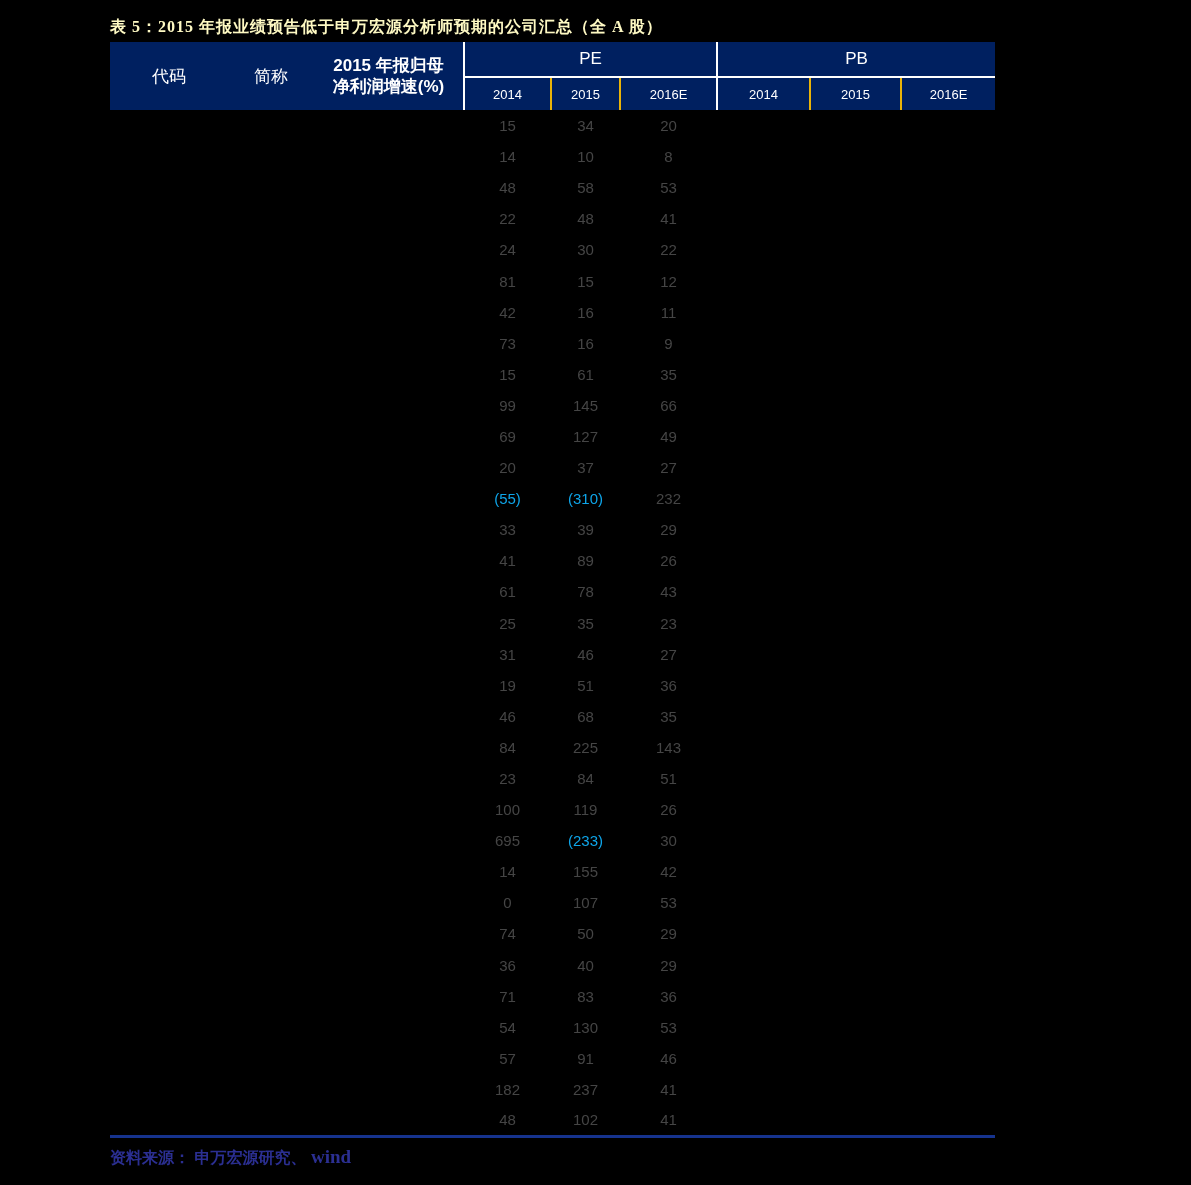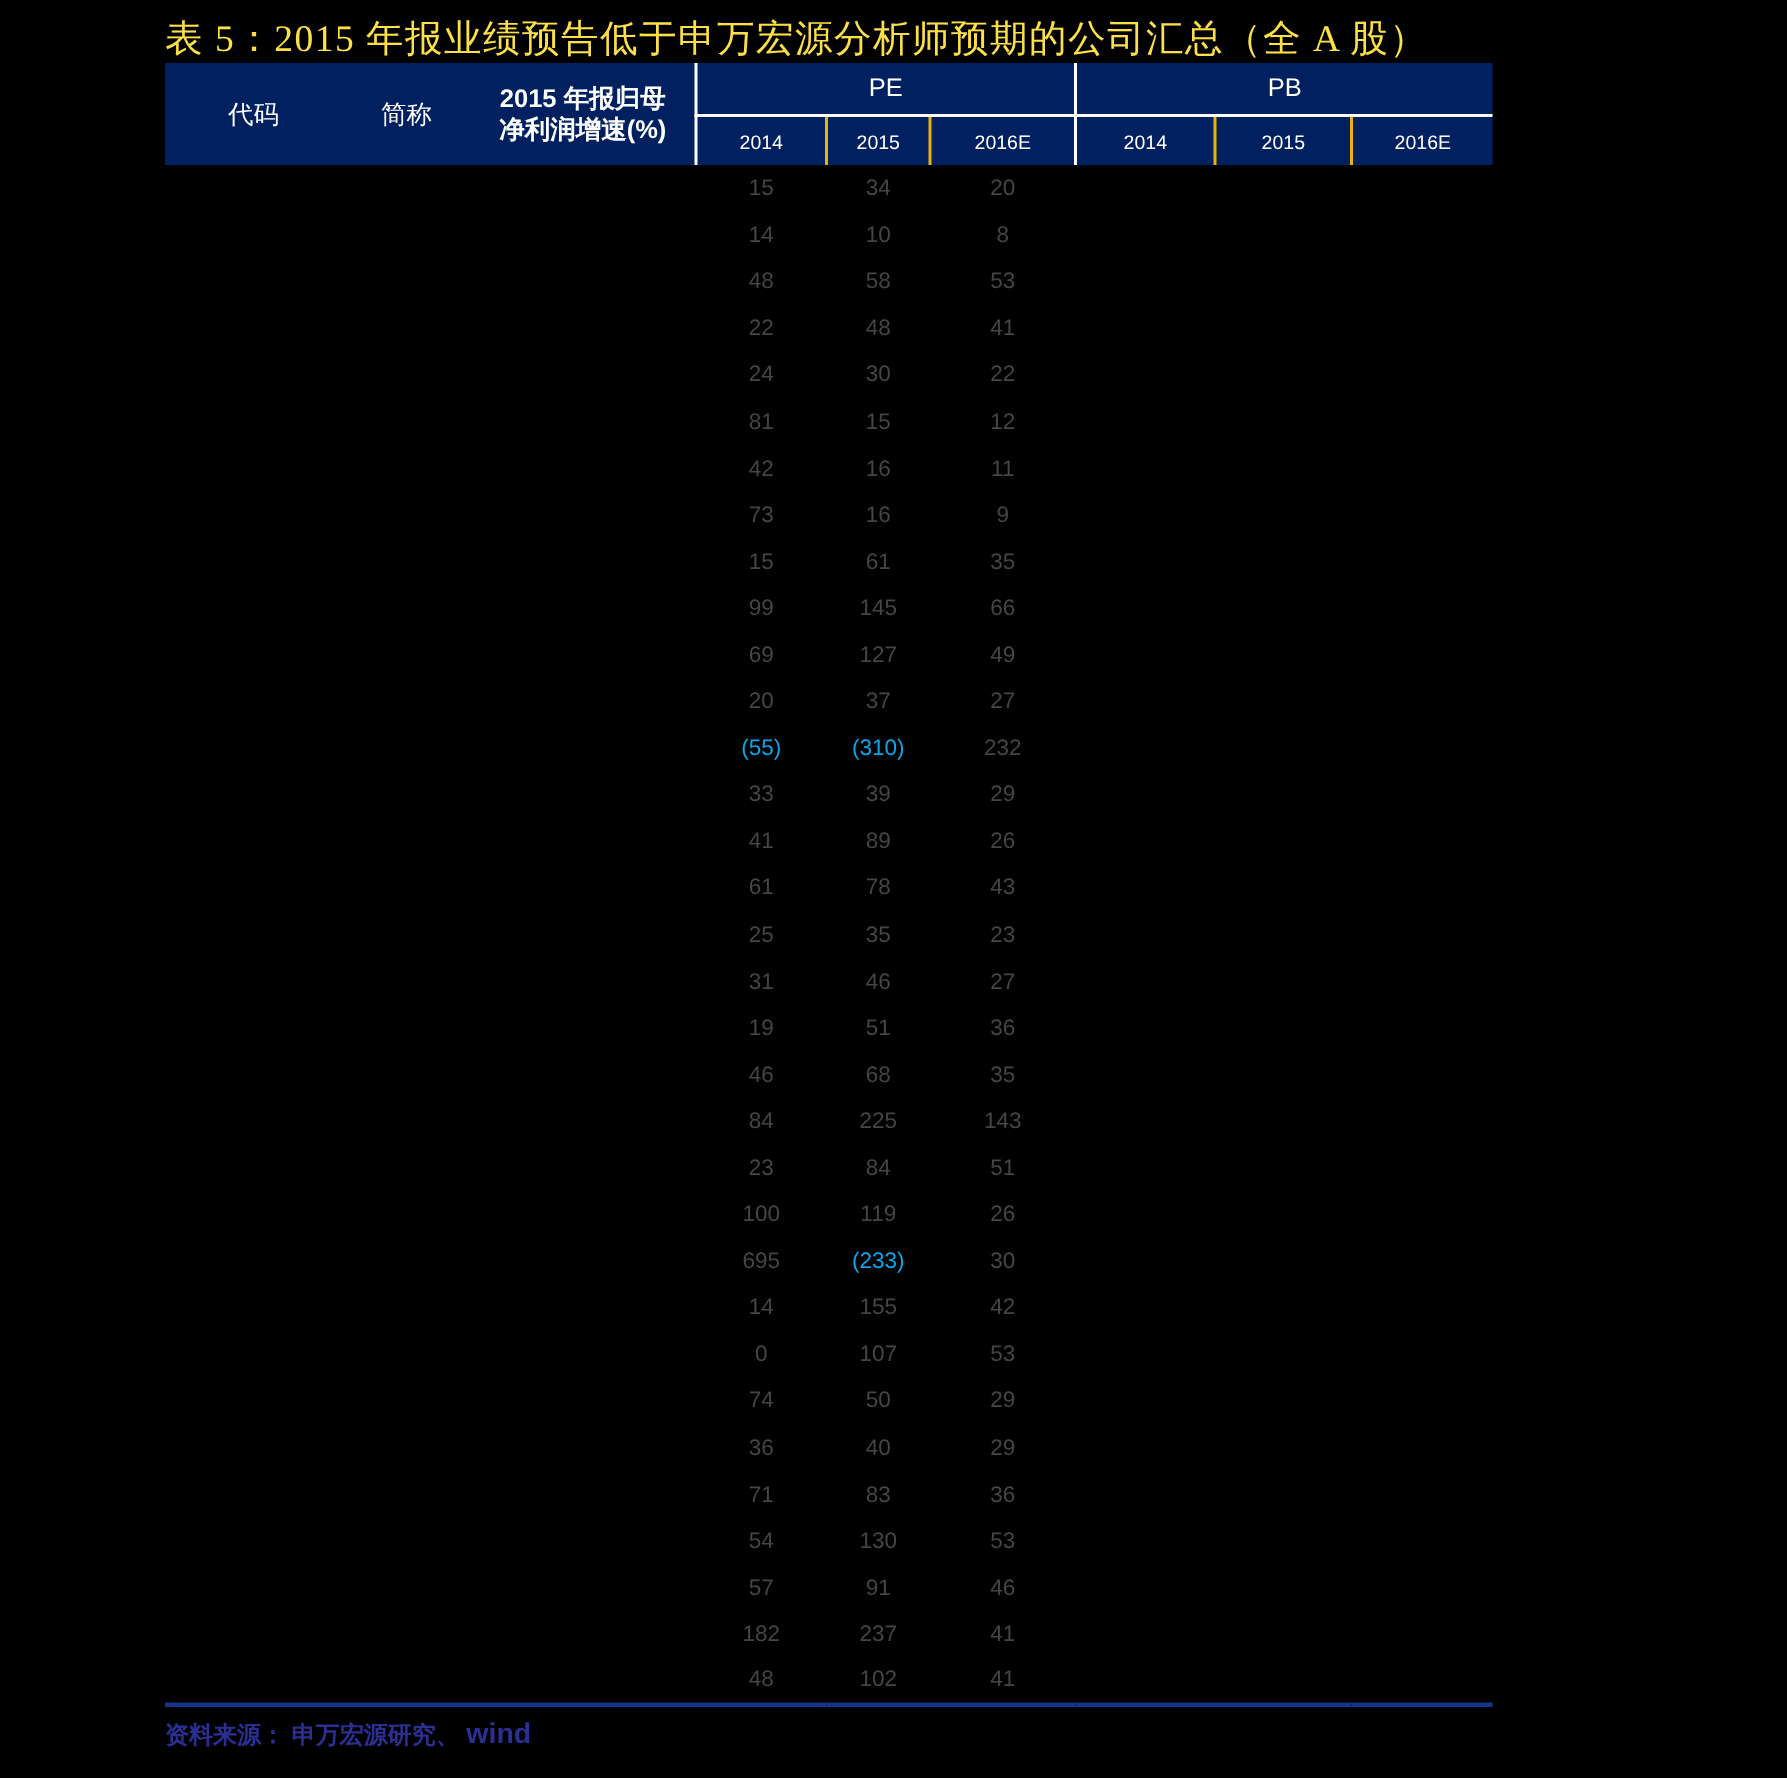--- a/index.html
+++ b/index.html
@@ -8,22 +8,22 @@
     background:#000000;
     font-family:"Liberation Sans", sans-serif;
     overflow:hidden;
   }
   #page{position:relative;width:1191px;height:1185px;background:#000000;}
 
   
   .doc-title{
     position:absolute;left:110px;top:13px;width:980px;
     font-family:"Liberation Serif", serif;
-    font-weight:normal;font-size:25px;line-height:27px;
-    color:#fde047;letter-spacing:1px;
+    font-weight:bold;font-size:16px;line-height:27px;
+    color:#fef9c3;letter-spacing:1px;
     white-space:nowrap;
   }
 
   
   .table-wrap{position:absolute;left:110px;top:42px;width:885px;}
   table.report{
     table-layout:fixed;border-collapse:collapse;width:885px;
     border-bottom:3px solid #16338E;
   }
   col.c-code{width:118px;} col.c-name{width:86px;} col.c-growth{width:150px;}
@@ -51,21 +51,21 @@
 
   
   .footer{
     position:absolute;left:110px;top:1146px;width:900px;
     color:#2B2F92;white-space:nowrap;
   }
   .footer .src-label,.footer .src-text{
     font-family:"Liberation Serif", serif;font-weight:bold;font-size:16px;
   }
   .footer .src-logo{
-    font-family:Liberation Sans, sans-serif;font-weight:bold;font-size:19px;
+    font-family:Liberation Serif, serif;font-weight:bold;font-size:19px;
   }
 </style>
 </head>
 <body>
 
 <div id="page">
 
   <div class="doc-title">表 5：2015 年报业绩预告低于申万宏源分析师预期的公司汇总（全 A 股）</div>
 
   <div class="table-wrap">

